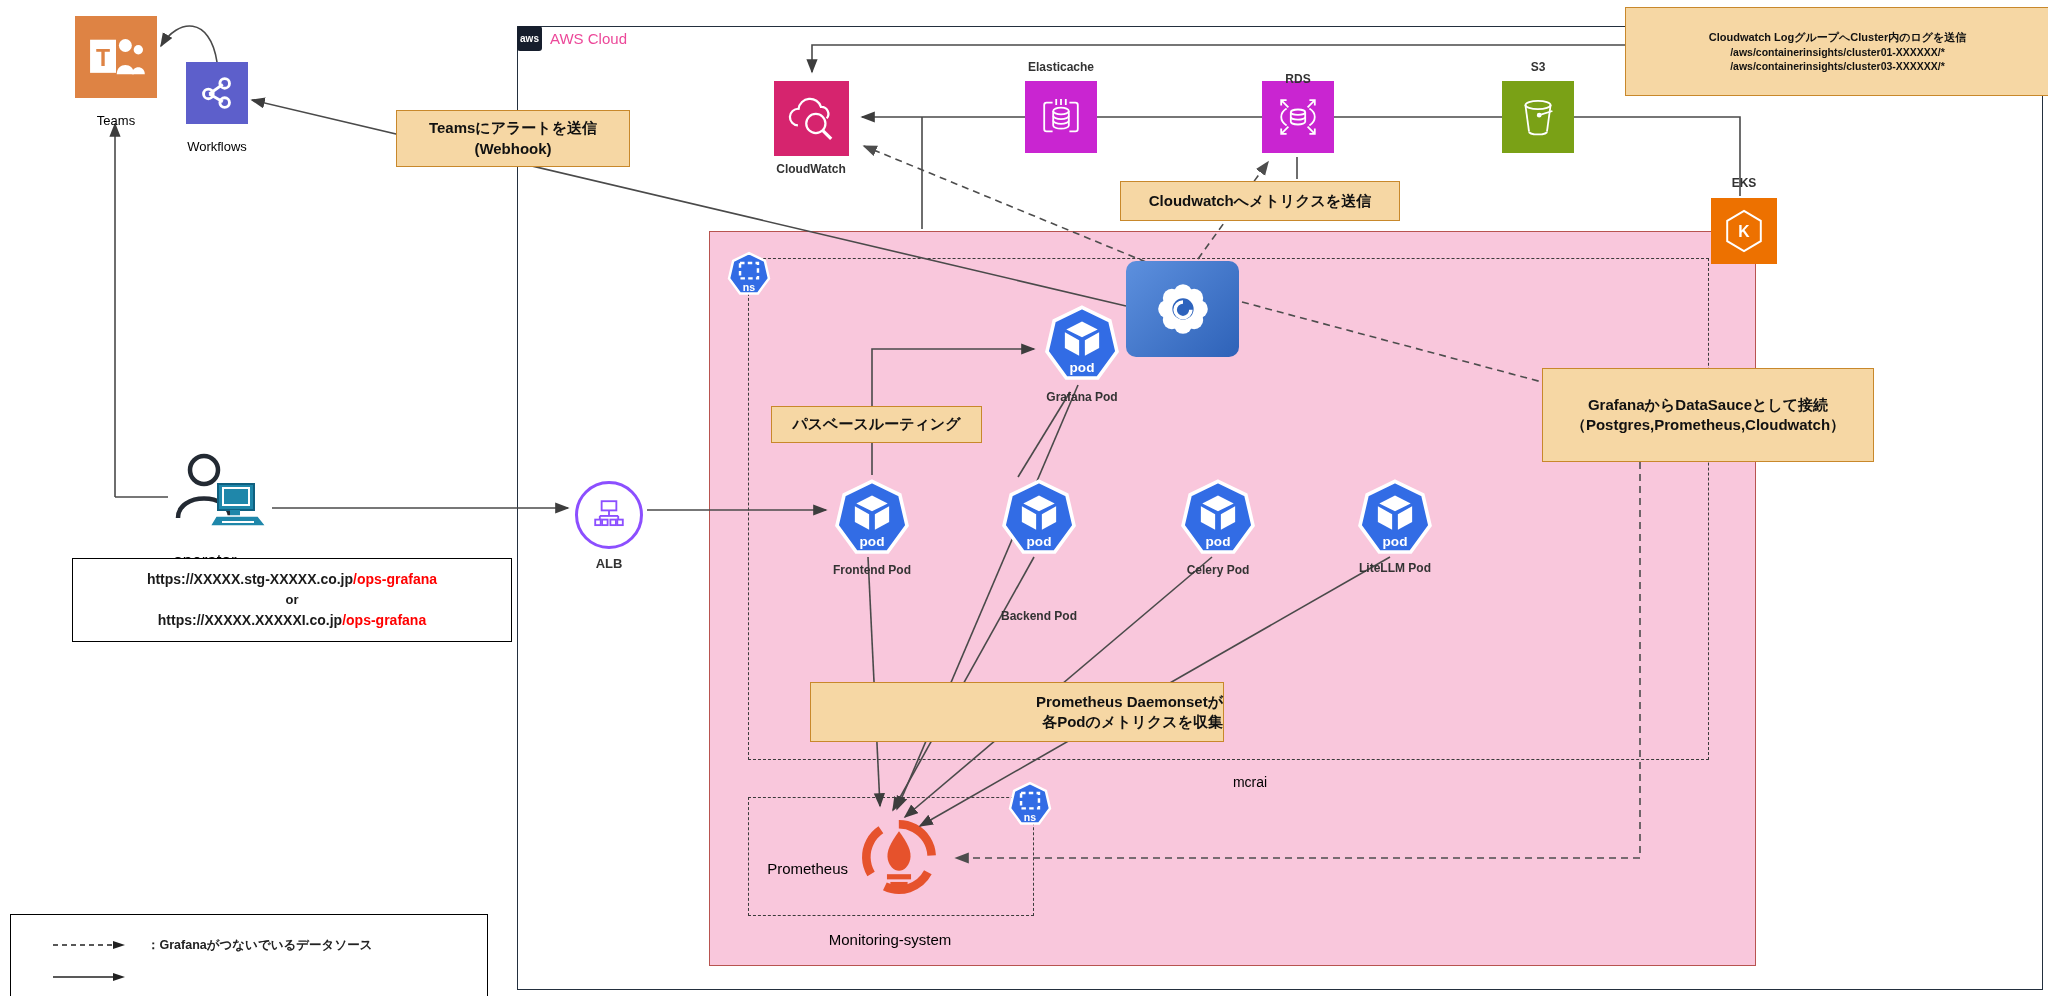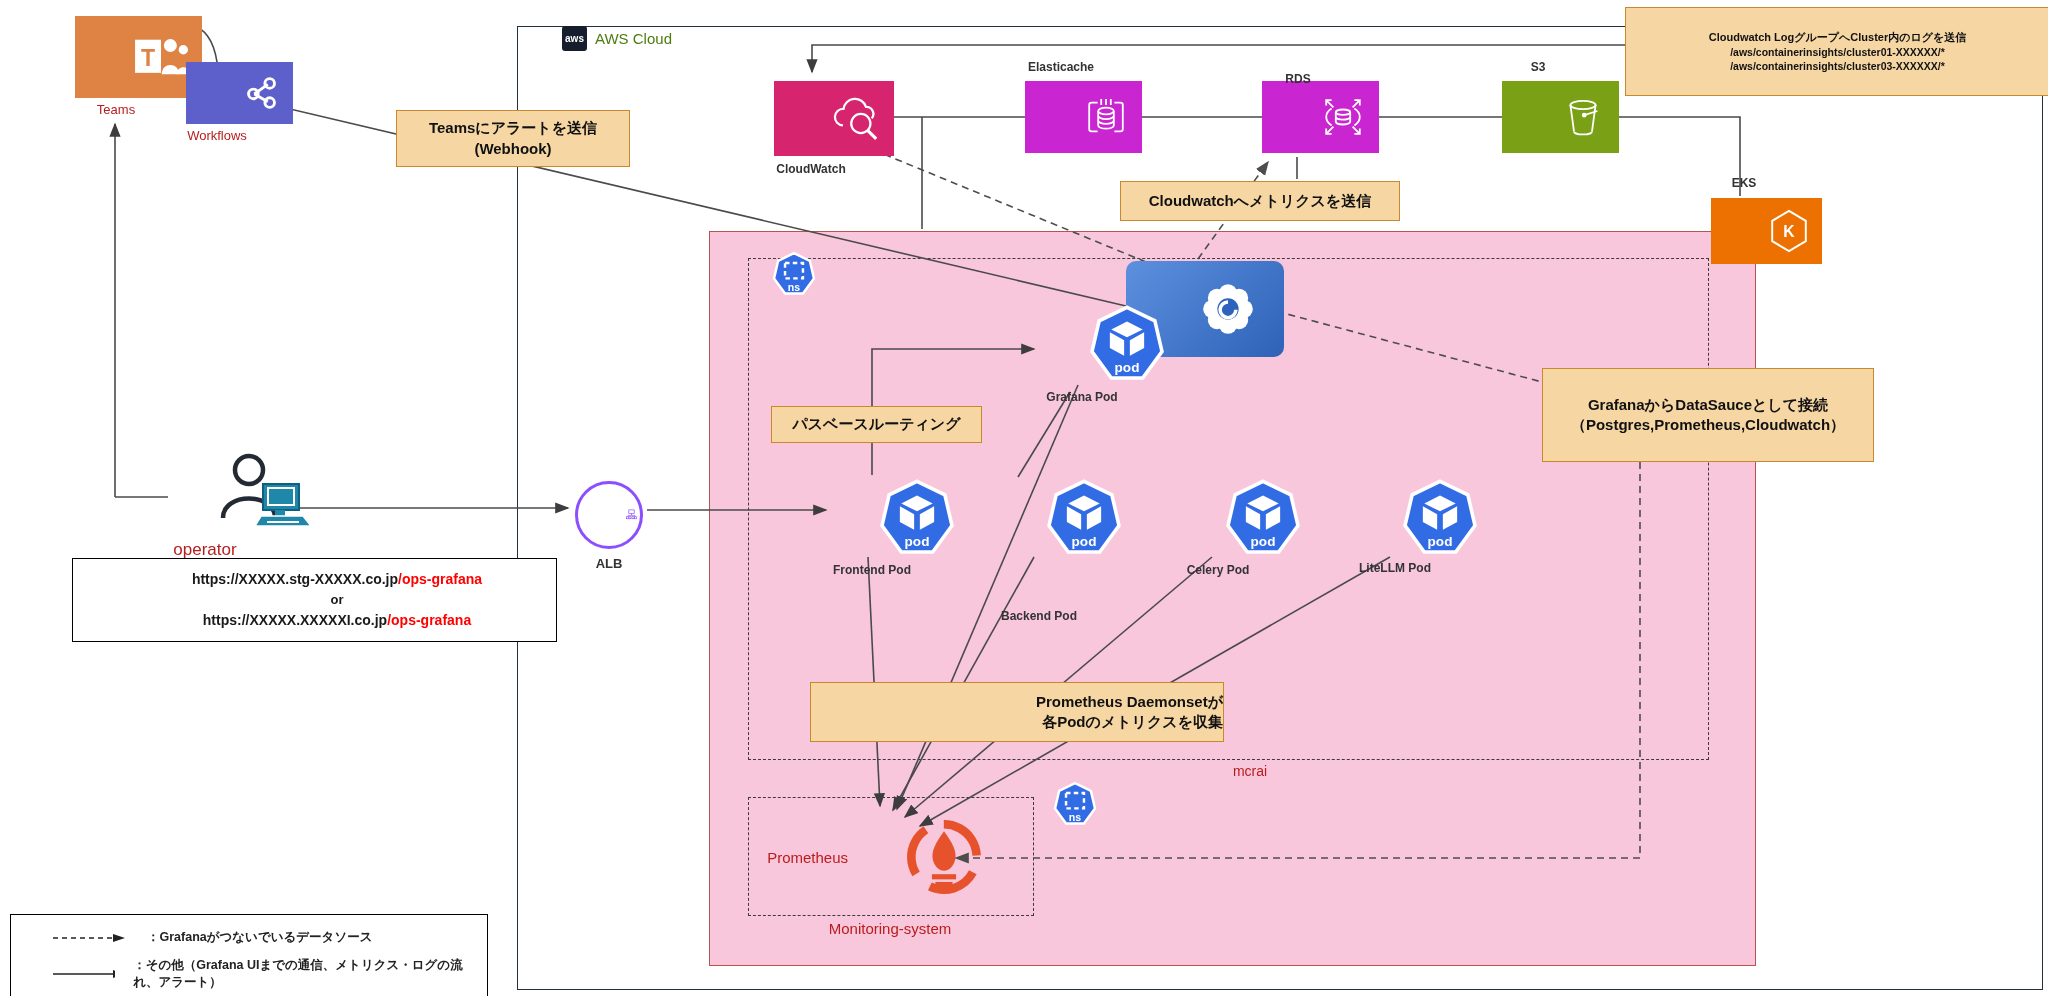--- a/index.html
+++ b/index.html
@@ -1,23 +1,23 @@
 <!DOCTYPE html>
 <html><head>
 <meta charset="utf-8">
 <style>
   html,body{margin:0;padding:0;background:#fff;}
   #canvas{position:relative;width:2048px;height:996px;overflow:hidden;
     font-family:"Liberation Sans","DejaVu Sans",sans-serif;color:#1a1a1a;}
   .region{position:absolute;z-index:1;}
   #lines{position:absolute;left:0;top:0;z-index:2;}
-  .node{position:absolute;z-index:3;padding-left:45px;}
+  .node{position:absolute;z-index:3;}
   .under{z-index:1;}
   .lbl{position:absolute;z-index:3;text-align:center;font-size:12px;font-weight:bold;color:#333;}
-  .plain{font-weight:normal;color:#b91c1c;}
+  .plain{font-weight:normal;color:#000000;margin-top:11px;}
   .note{position:absolute;z-index:3;background:#F6D7A4;border:1.5px solid #C8882B;
     display:flex;flex-direction:column;align-items:center;justify-content:center;
     font-weight:bold;color:#111;text-align:center;line-height:1.35;font-size:15px;}
   .cluster{background:#F9C7DC;border:1.5px solid #B85450;}
   .nsbox{border:1.5px dashed #3b3b3b;}
   .awsborder{border:1.5px solid #232F3E;}
   .awslogo{width:25px;height:25px;background:#161E2D;color:#fff;display:flex;align-items:center;
     justify-content:center;font-size:10px;font-weight:bold;border-radius:3px;}
   .svcicon{display:flex;align-items:center;justify-content:center;}
   .urlbox{background:#fff;border:1.5px solid #000;display:flex;flex-direction:column;
@@ -86,21 +86,21 @@
 
       <path d="M1198,259 L1268,162" marker-end="url(#ahd)"></path>
 
       <path d="M1242,302 L1572,390"></path>
       <path d="M1640,462 V858 H956" marker-end="url(#ahd)"></path>
     </g>
   </svg>
 
   <div class="node" style="left:517px;top:26px;display:flex;align-items:center;gap:8px;">
     <div class="awslogo">aws</div>
-    <div style="font-size:15px;color:#4d7c0f;">AWS Cloud</div>
+    <div style="font-size:15px;color:#ec4899;">AWS Cloud</div>
   </div>
 
   <div class="node svcicon" style="left:75px;top:16px;width:82px;height:82px;background:#DE8344;">
     <svg width="72" height="72" viewBox="0 0 100 100">
       <rect x="14" y="26" width="36" height="46" fill="#fff"></rect>
       <text x="32" y="63" font-size="32" font-weight="bold" fill="#DE8344" text-anchor="middle">T</text>
       <circle cx="63" cy="34" r="9" fill="#fff"></circle>
       <path d="M51,74 C51,57 75,57 75,74 Z" fill="#fff"></path>
       <circle cx="81" cy="40" r="6.5" fill="#fff"></circle>
       <path d="M72,74 C72,61 90,61 90,74 Z" fill="#fff"></path>
@@ -363,17 +363,16 @@
         <line x1="2" y1="6" x2="62" y2="6" stroke="#222" stroke-width="1.6" stroke-dasharray="5 4"></line>
         <polygon points="62,2 74,6 62,10" fill="#222"></polygon>
       </svg>
       <span>：Grafanaがつないでいるデータソース</span>
     </div>
     <div class="legrow">
       <svg width="78" height="12">
         <line x1="2" y1="6" x2="62" y2="6" stroke="#222" stroke-width="1.6"></line>
         <polygon points="62,2 74,6 62,10" fill="#222"></polygon>
       </svg>
-      <span>：その他（Grafana UIまでの通信、メトリクス・ログの流れ、アラート）</span>
     </div>
   </div>
 
 </div>
 
 </body></html>

